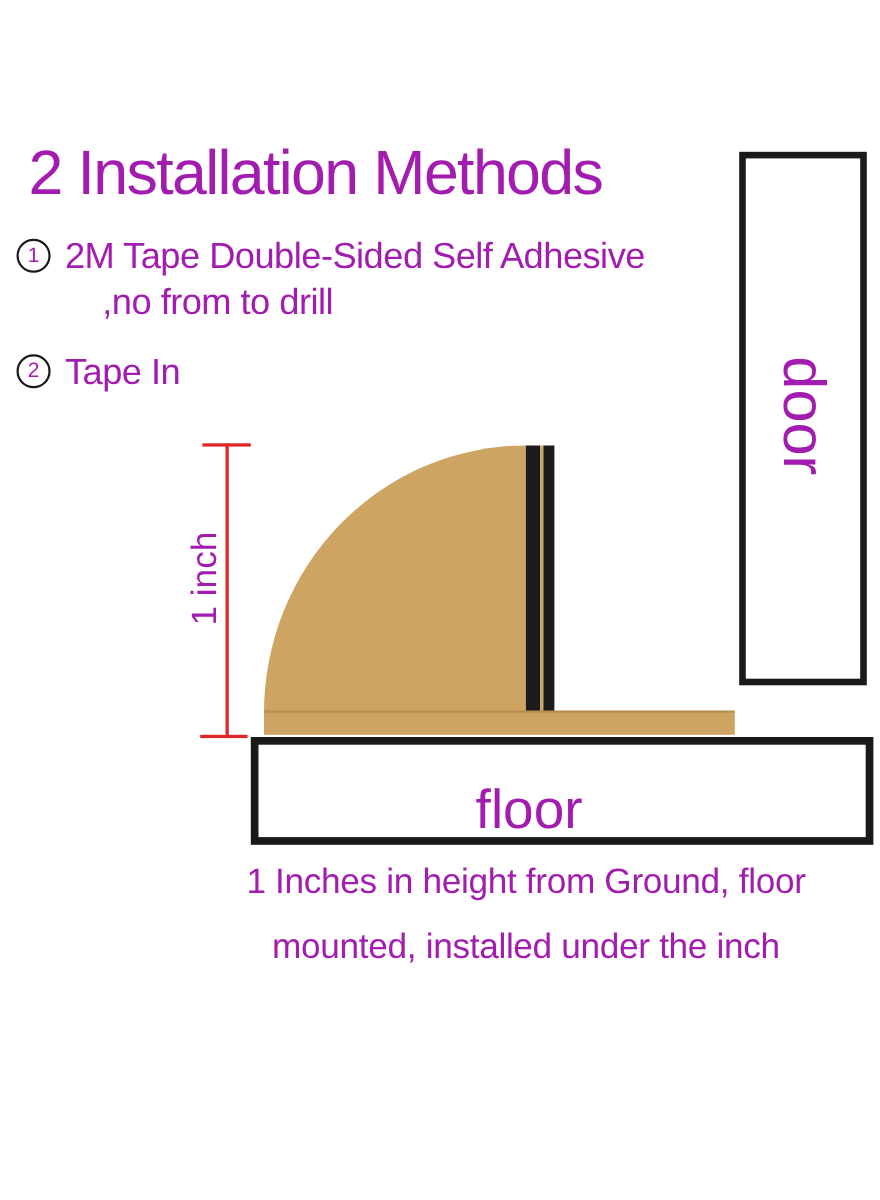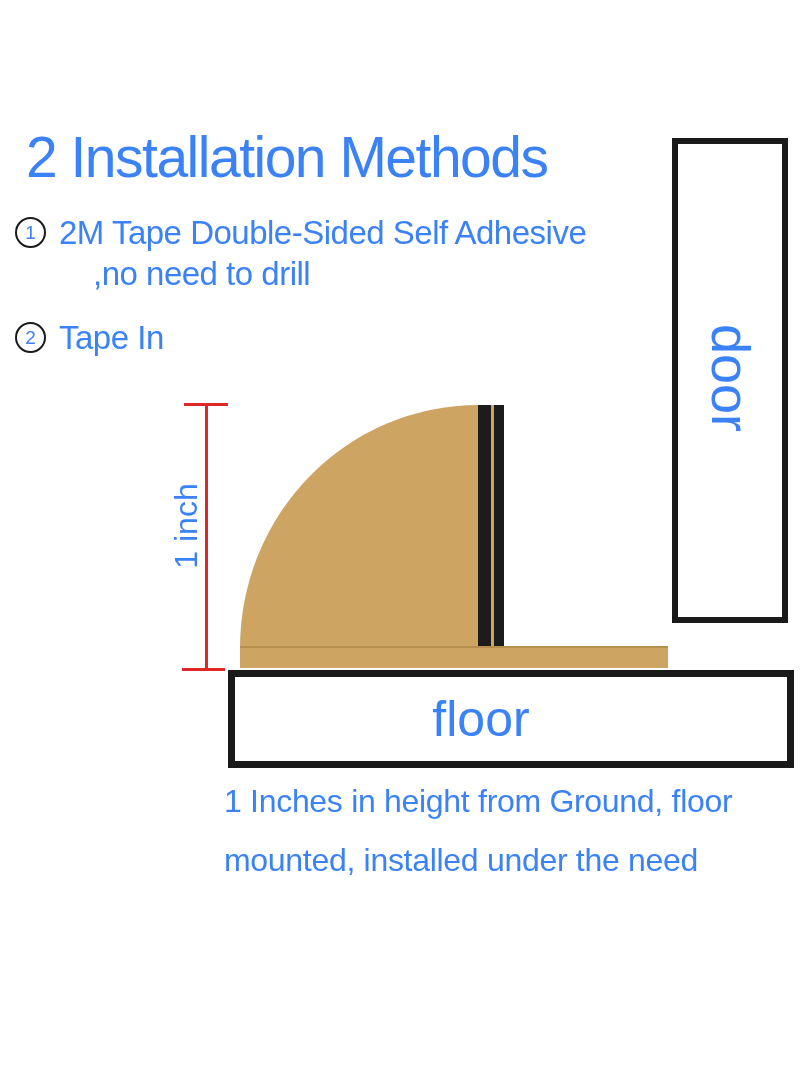--- a/index.html
+++ b/index.html
@@ -1,18 +1,18 @@
 <!DOCTYPE html>
 <html style="--stopper-tan: #cda461; --bumper-black: #1c1c1c; --measure-red: #de2726; --outline-black: #1a1a1a;"><head>
 <meta charset="utf-8">
 <style>
   html,body{margin:0;padding:0;background:#ffffff;}
   .canvas{
     position:relative;width:800px;height:1090px;background:#ffffff;overflow:hidden;
-    font-family:"Liberation Sans", sans-serif;color:#3b82f6;
+    font-family:"Liberation Sans", sans-serif;color:#a21caf;
   }
   
   .page-title{
     position:absolute;left:26px;top:124px;font-size:57px;letter-spacing:-1.5px;
     font-weight:400;white-space:nowrap;
   }
   .method{position:absolute;left:15px;display:flex;align-items:flex-start;}
   .circle-num{
     flex:0 0 auto;width:27px;height:27px;margin-top:5px;margin-right:13px;
     border:2px solid #1a1a1a;border-radius:50%;
@@ -47,39 +47,39 @@
     position:absolute;left:672px;top:138px;width:116px;height:485px;
     border:6px solid var(--outline-black,#1a1a1a);background:#ffffff;box-sizing:border-box;
   }
   .door-label{
     position:absolute;left:731px;top:378px;transform:translate(-50%,-50%) rotate(90deg);
     font-size:54px;white-space:nowrap;
   }
   .floor-rect{
     position:absolute;left:228px;top:670px;width:566px;height:98px;
     border:7px solid var(--outline-black,#1a1a1a);background:#ffffff;box-sizing:border-box;
-    display:flex;align-items:center;justify-content:center;
+    display:flex;align-items:flex-end;justify-content:center;
   }
   .floor-label{font-size:50px;transform:translateX(-30px);line-height:1;}
   
-  .caption{position:absolute;left:224px;top:782px;font-size:32px;line-height:38px;letter-spacing:-0.3px;white-space:nowrap;}
+  .caption{position:absolute;left:224px;top:782px;font-size:32px;line-height:38px;letter-spacing:-0.3px;white-space:nowrap;text-align:center;}
   .caption-line{margin-bottom:21px;}
 </style>
 </head>
 <body>
 
 <div class="canvas">
 
   <div class="page-title">2 Installation Methods</div>
 
   <div class="method" style="top:212px">
     <span class="circle-num">1</span>
     <div class="method-lines">
       <div>2M Tape Double-Sided Self Adhesive</div>
-      <div class="method-line2">,no need to drill</div>
+      <div class="method-line2">,no from to drill</div>
     </div>
   </div>
 
   <div class="method" style="top:317px">
     <span class="circle-num">2</span>
     <div class="method-lines">
       <div>Tape In</div>
     </div>
   </div>
 
@@ -96,16 +96,16 @@
 
   <div class="door-rect"></div>
   <div class="door-label">door</div>
 
   <div class="floor-rect">
     <span class="floor-label">floor</span>
   </div>
 
   <div class="caption">
     <div class="caption-line">1 Inches in height from Ground, floor</div>
-    <div class="caption-line">mounted, installed under the need</div>
+    <div class="caption-line">mounted, installed under the inch</div>
   </div>
 
 </div>
 
 </body></html>

